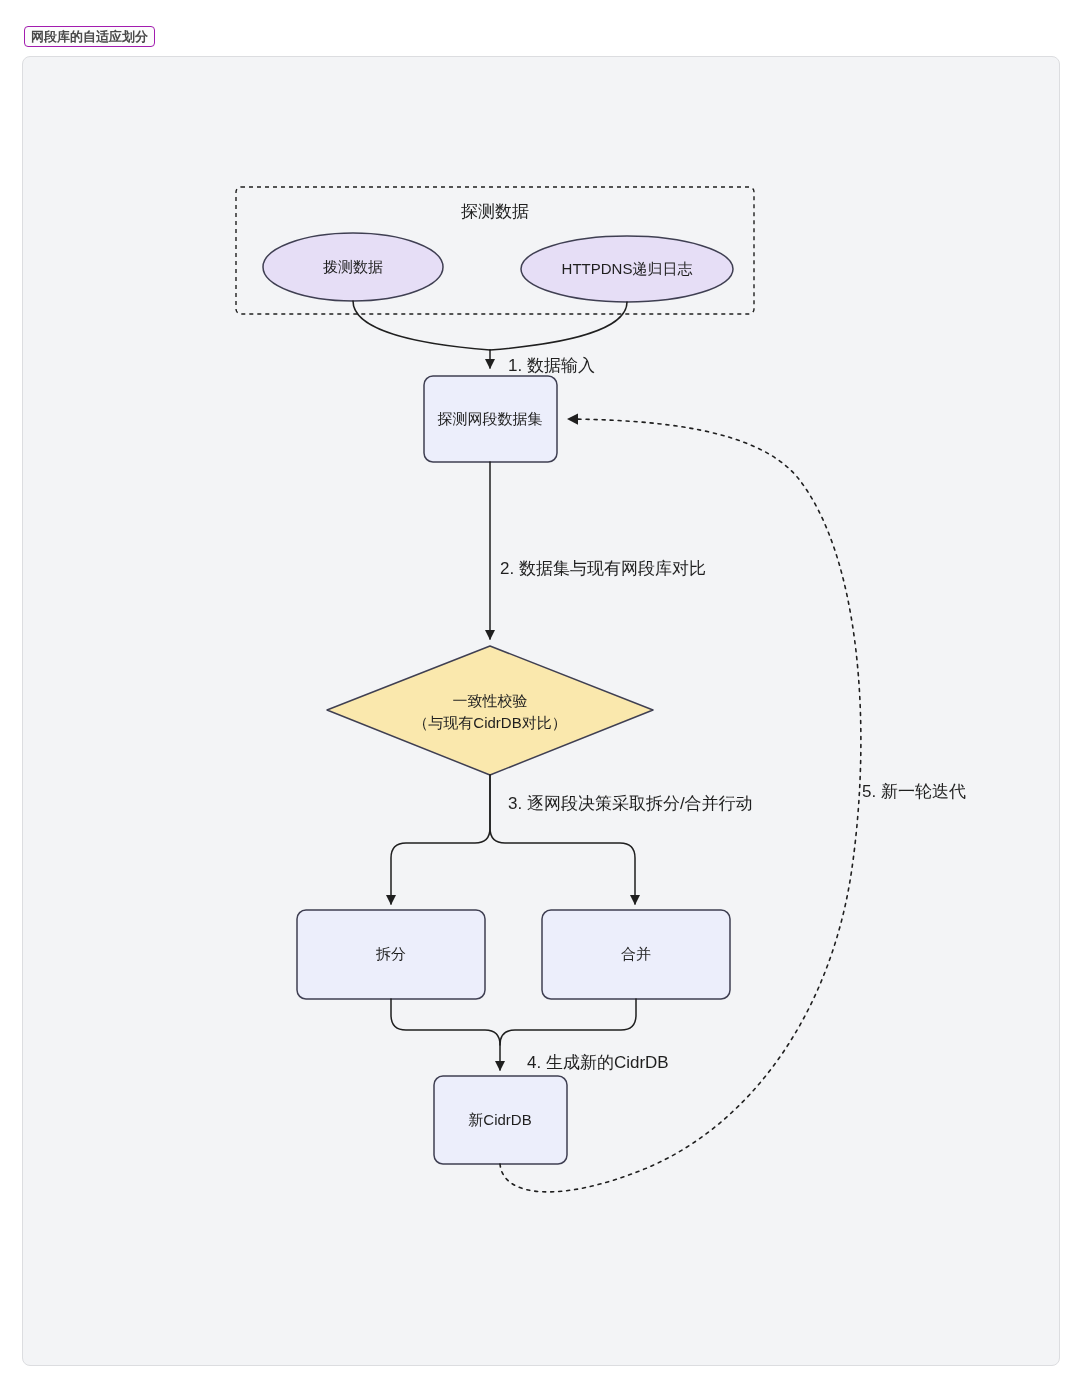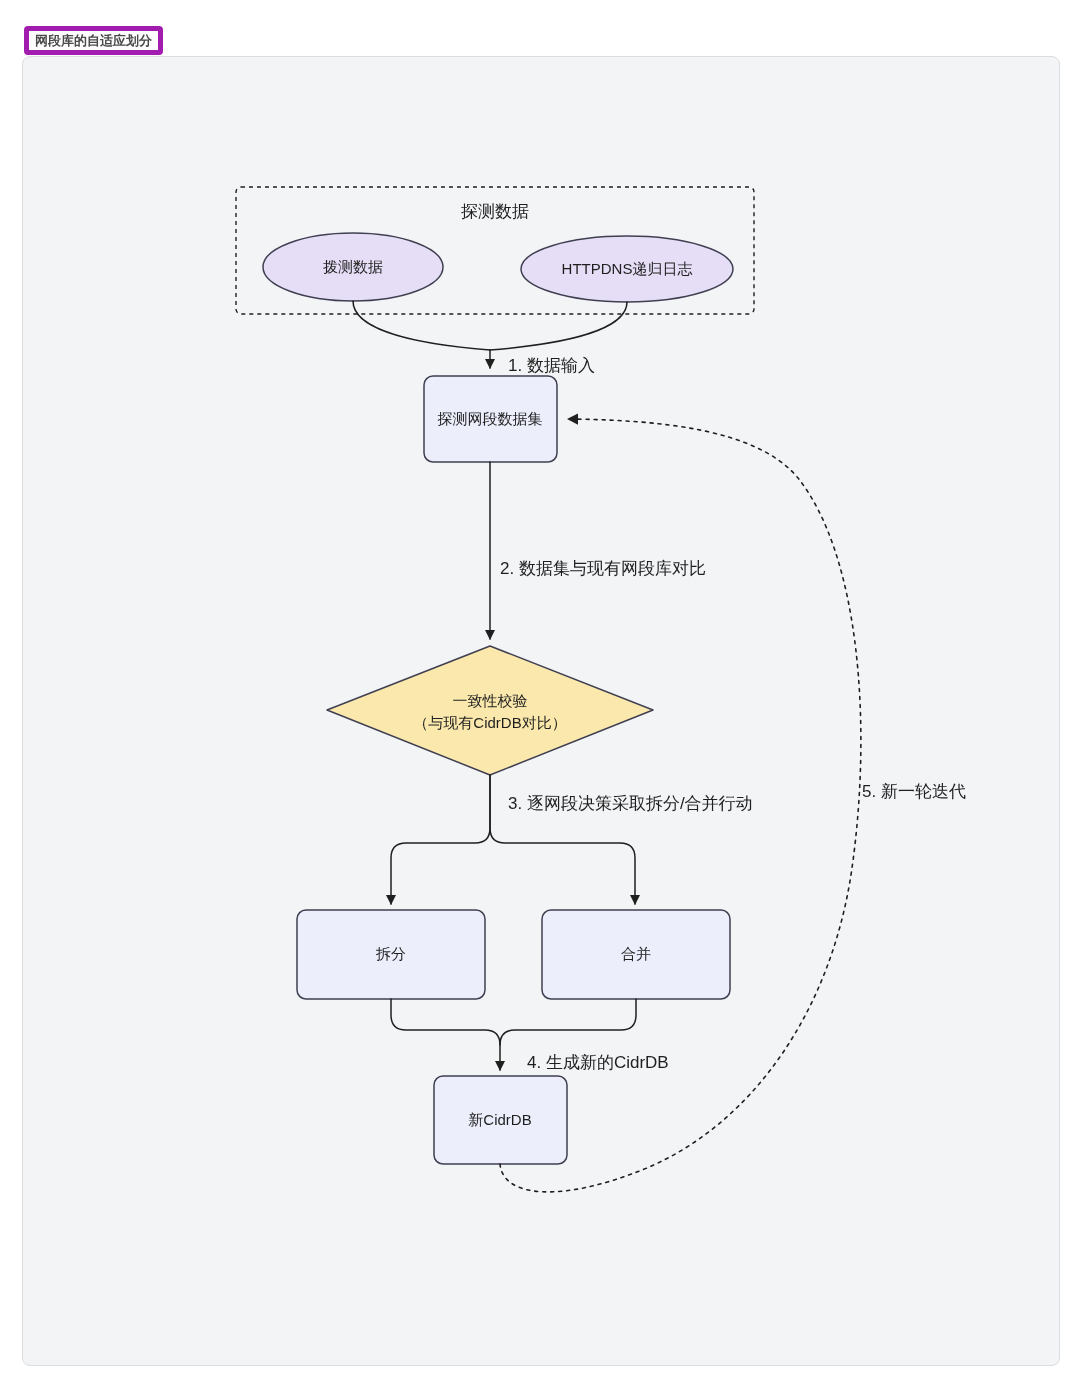--- a/index.html
+++ b/index.html
@@ -16,21 +16,21 @@
     overflow: hidden;
   }
   .badge {
     position: absolute;
     left: 24px;
     top: 26px;
     font-size: 13px;
     font-weight: bold;
     color: #4a4a4a;
     background: #fcfcfc;
-    border: 5px solid #a21caf;
+    border: 1px solid #a21caf;
     border-radius: 4px;
     padding: 1px 6px;
     line-height: 17px;
     z-index: 2;
   }
   .canvas {
     position: absolute;
     left: 22px;
     top: 56px;
     width: 1036px;

